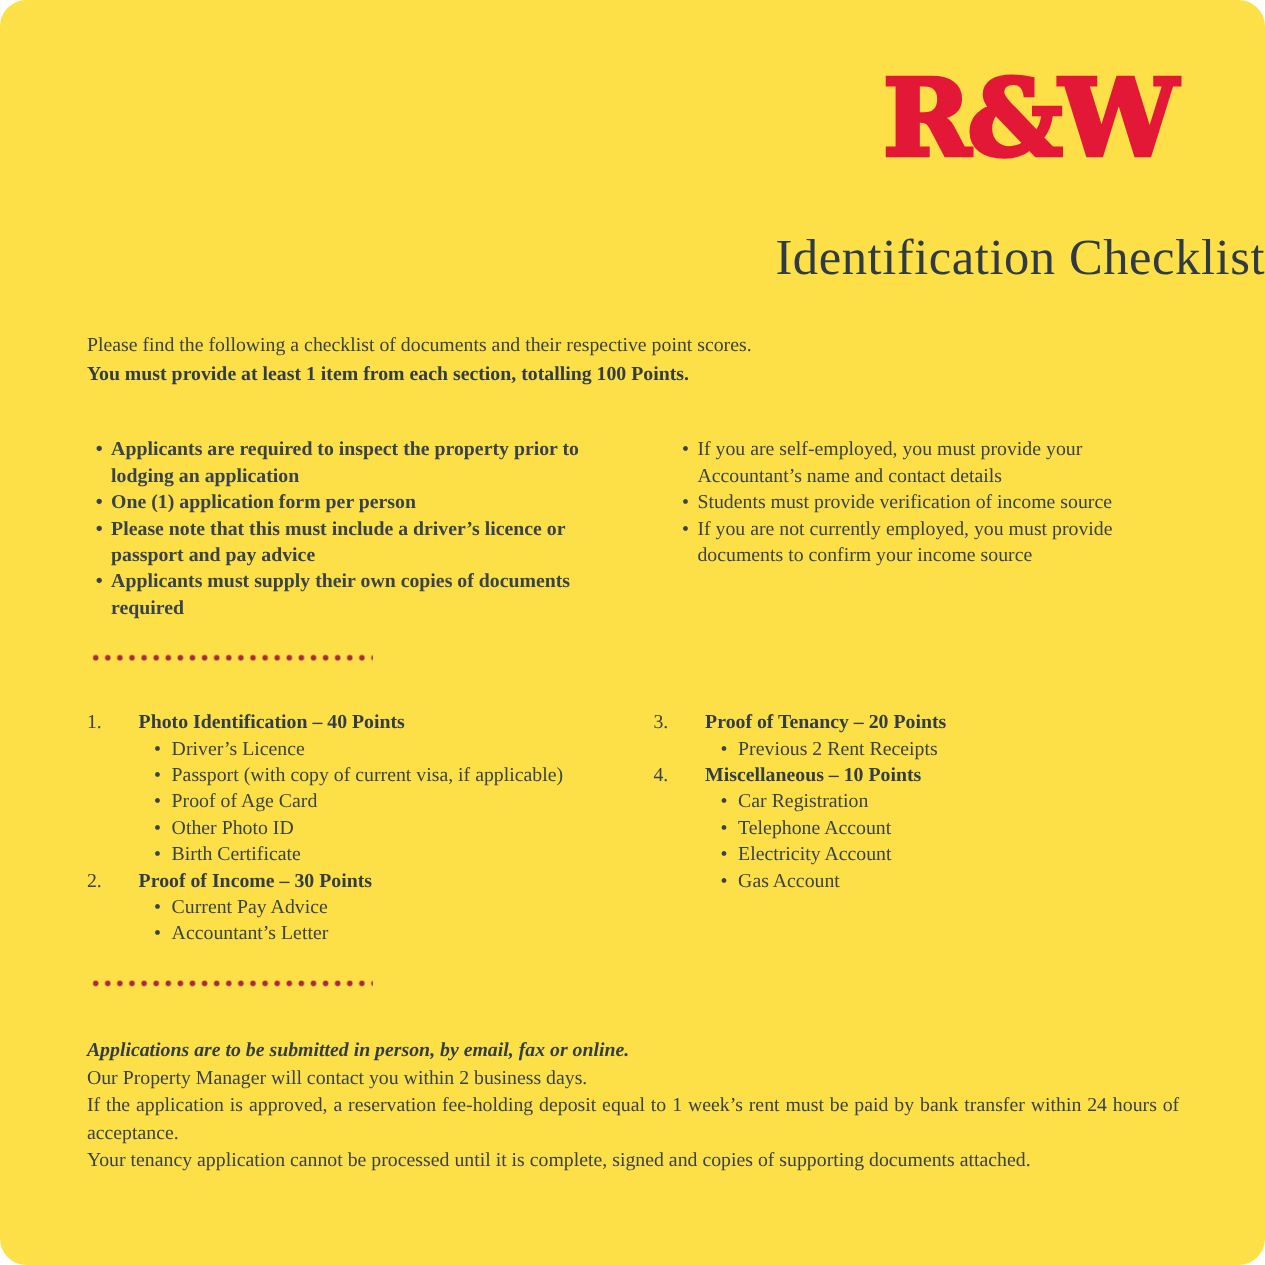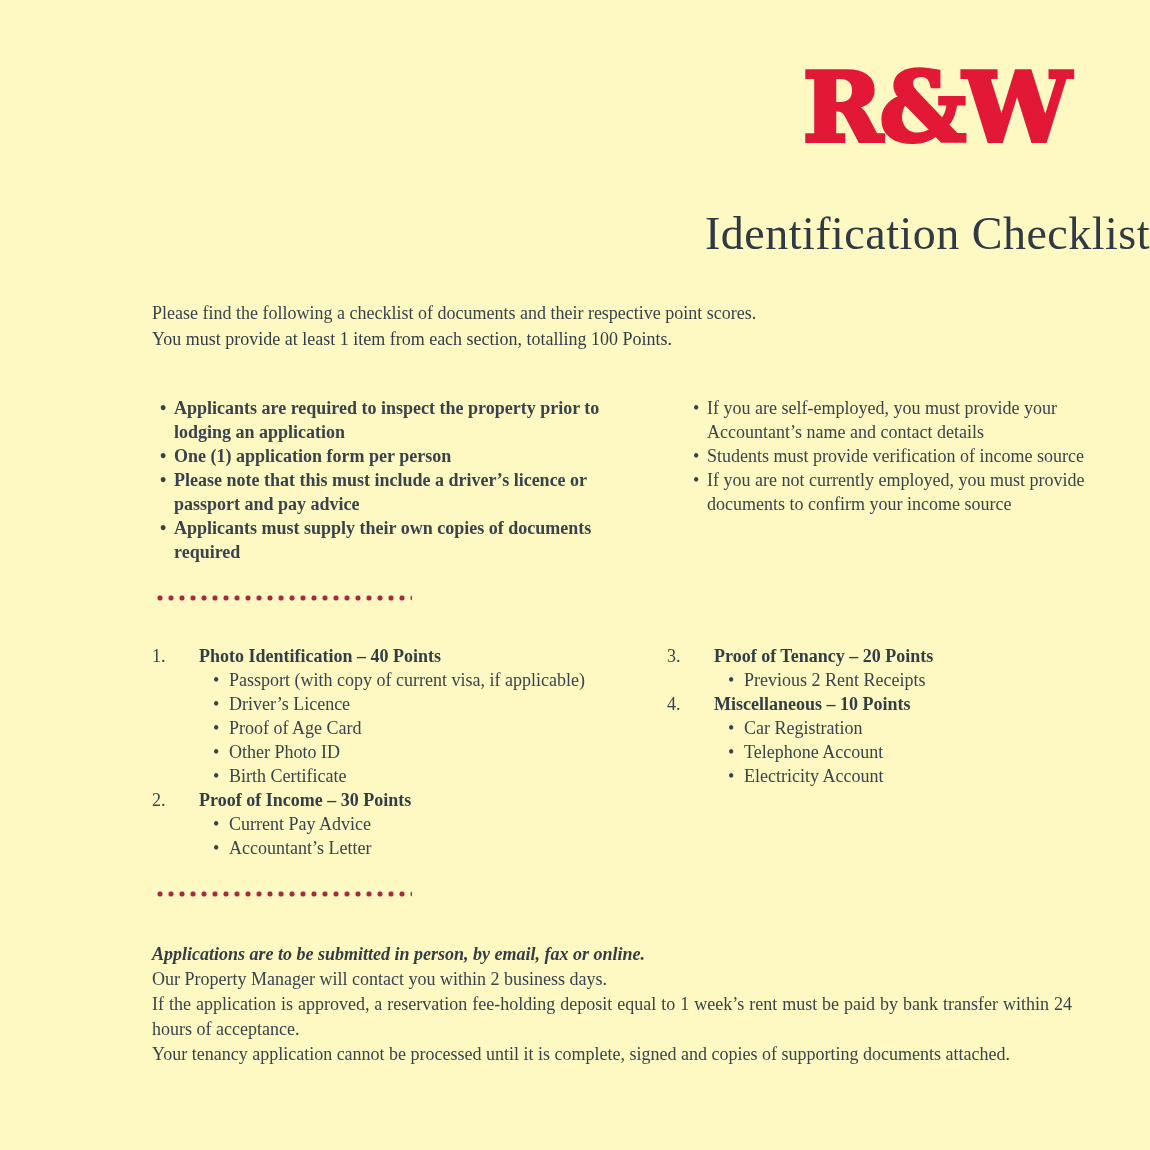--- a/index.html
+++ b/index.html
@@ -4,29 +4,29 @@
 <style>
   html, body {
     margin: 0;
     padding: 0;
     background: #ffffff;
   }
   .page {
     position: relative;
     width: 1150px;
     height: 1150px;
-    background: #fef9c3;
+    background: #fde047;
     font-family: "Liberation Serif", "DejaVu Serif", serif;
     color: #39434c;
     overflow: hidden;
     box-sizing: border-box;
+    border-radius: 24px;
   }
   .content {
-    padding: 0 78px 0 120px;
-    margin-left: 32px;
+    padding: 0 78px 0 79px;
   }
 
   
   .logo-row {
     padding: 58px 82px 0 0;
     text-align: right;
     height: 104px;
     box-sizing: content-box;
   }
   .logo {
@@ -51,21 +51,21 @@
     letter-spacing: 0.5px;
   }
 
   
   .intro {
     margin-top: 38px;
     font-size: 18px;
     line-height: 26px;
   }
   .intro .bold-line {
-    font-weight: normal;
+    font-weight: bold;
     color: #333d46;
   }
 
   
   .notes {
     margin-top: 44px;
     display: flex;
   }
   .notes-col-left  { width: 492px; flex: 0 0 auto; font-weight: bold; }
   .notes-col-right { width: 470px; flex: 0 0 auto; margin-left: 41px; }
@@ -196,25 +196,25 @@
 
       <div class="sec-col-left">
         <div class="section">
           <div class="sec-head">
             <span class="sec-num">1.</span>
             <span class="sec-title">Photo Identification – 40 Points</span>
           </div>
           <ul class="blist">
             <li>
                 <span class="bullet"></span>
+                <span class="txt">Driver’s Licence</span>
+              </li>
+            <li>
+                <span class="bullet"></span>
                 <span class="txt">Passport (with copy of current visa, if applicable)</span>
-              </li>
-            <li>
-                <span class="bullet"></span>
-                <span class="txt">Driver’s Licence</span>
               </li>
             <li>
                 <span class="bullet"></span>
                 <span class="txt">Proof of Age Card</span>
               </li>
             <li>
                 <span class="bullet"></span>
                 <span class="txt">Other Photo ID</span>
               </li>
             <li>
@@ -264,20 +264,24 @@
                 <span class="bullet"></span>
                 <span class="txt">Car Registration</span>
               </li>
             <li>
                 <span class="bullet"></span>
                 <span class="txt">Telephone Account</span>
               </li>
             <li>
                 <span class="bullet"></span>
                 <span class="txt">Electricity Account</span>
+              </li>
+            <li>
+                <span class="bullet"></span>
+                <span class="txt">Gas Account</span>
               </li>
           </ul>
         </div>
       </div>
 
     </div>
 
     <div class="dot-divider second"></div>
 
     <div class="footer">

